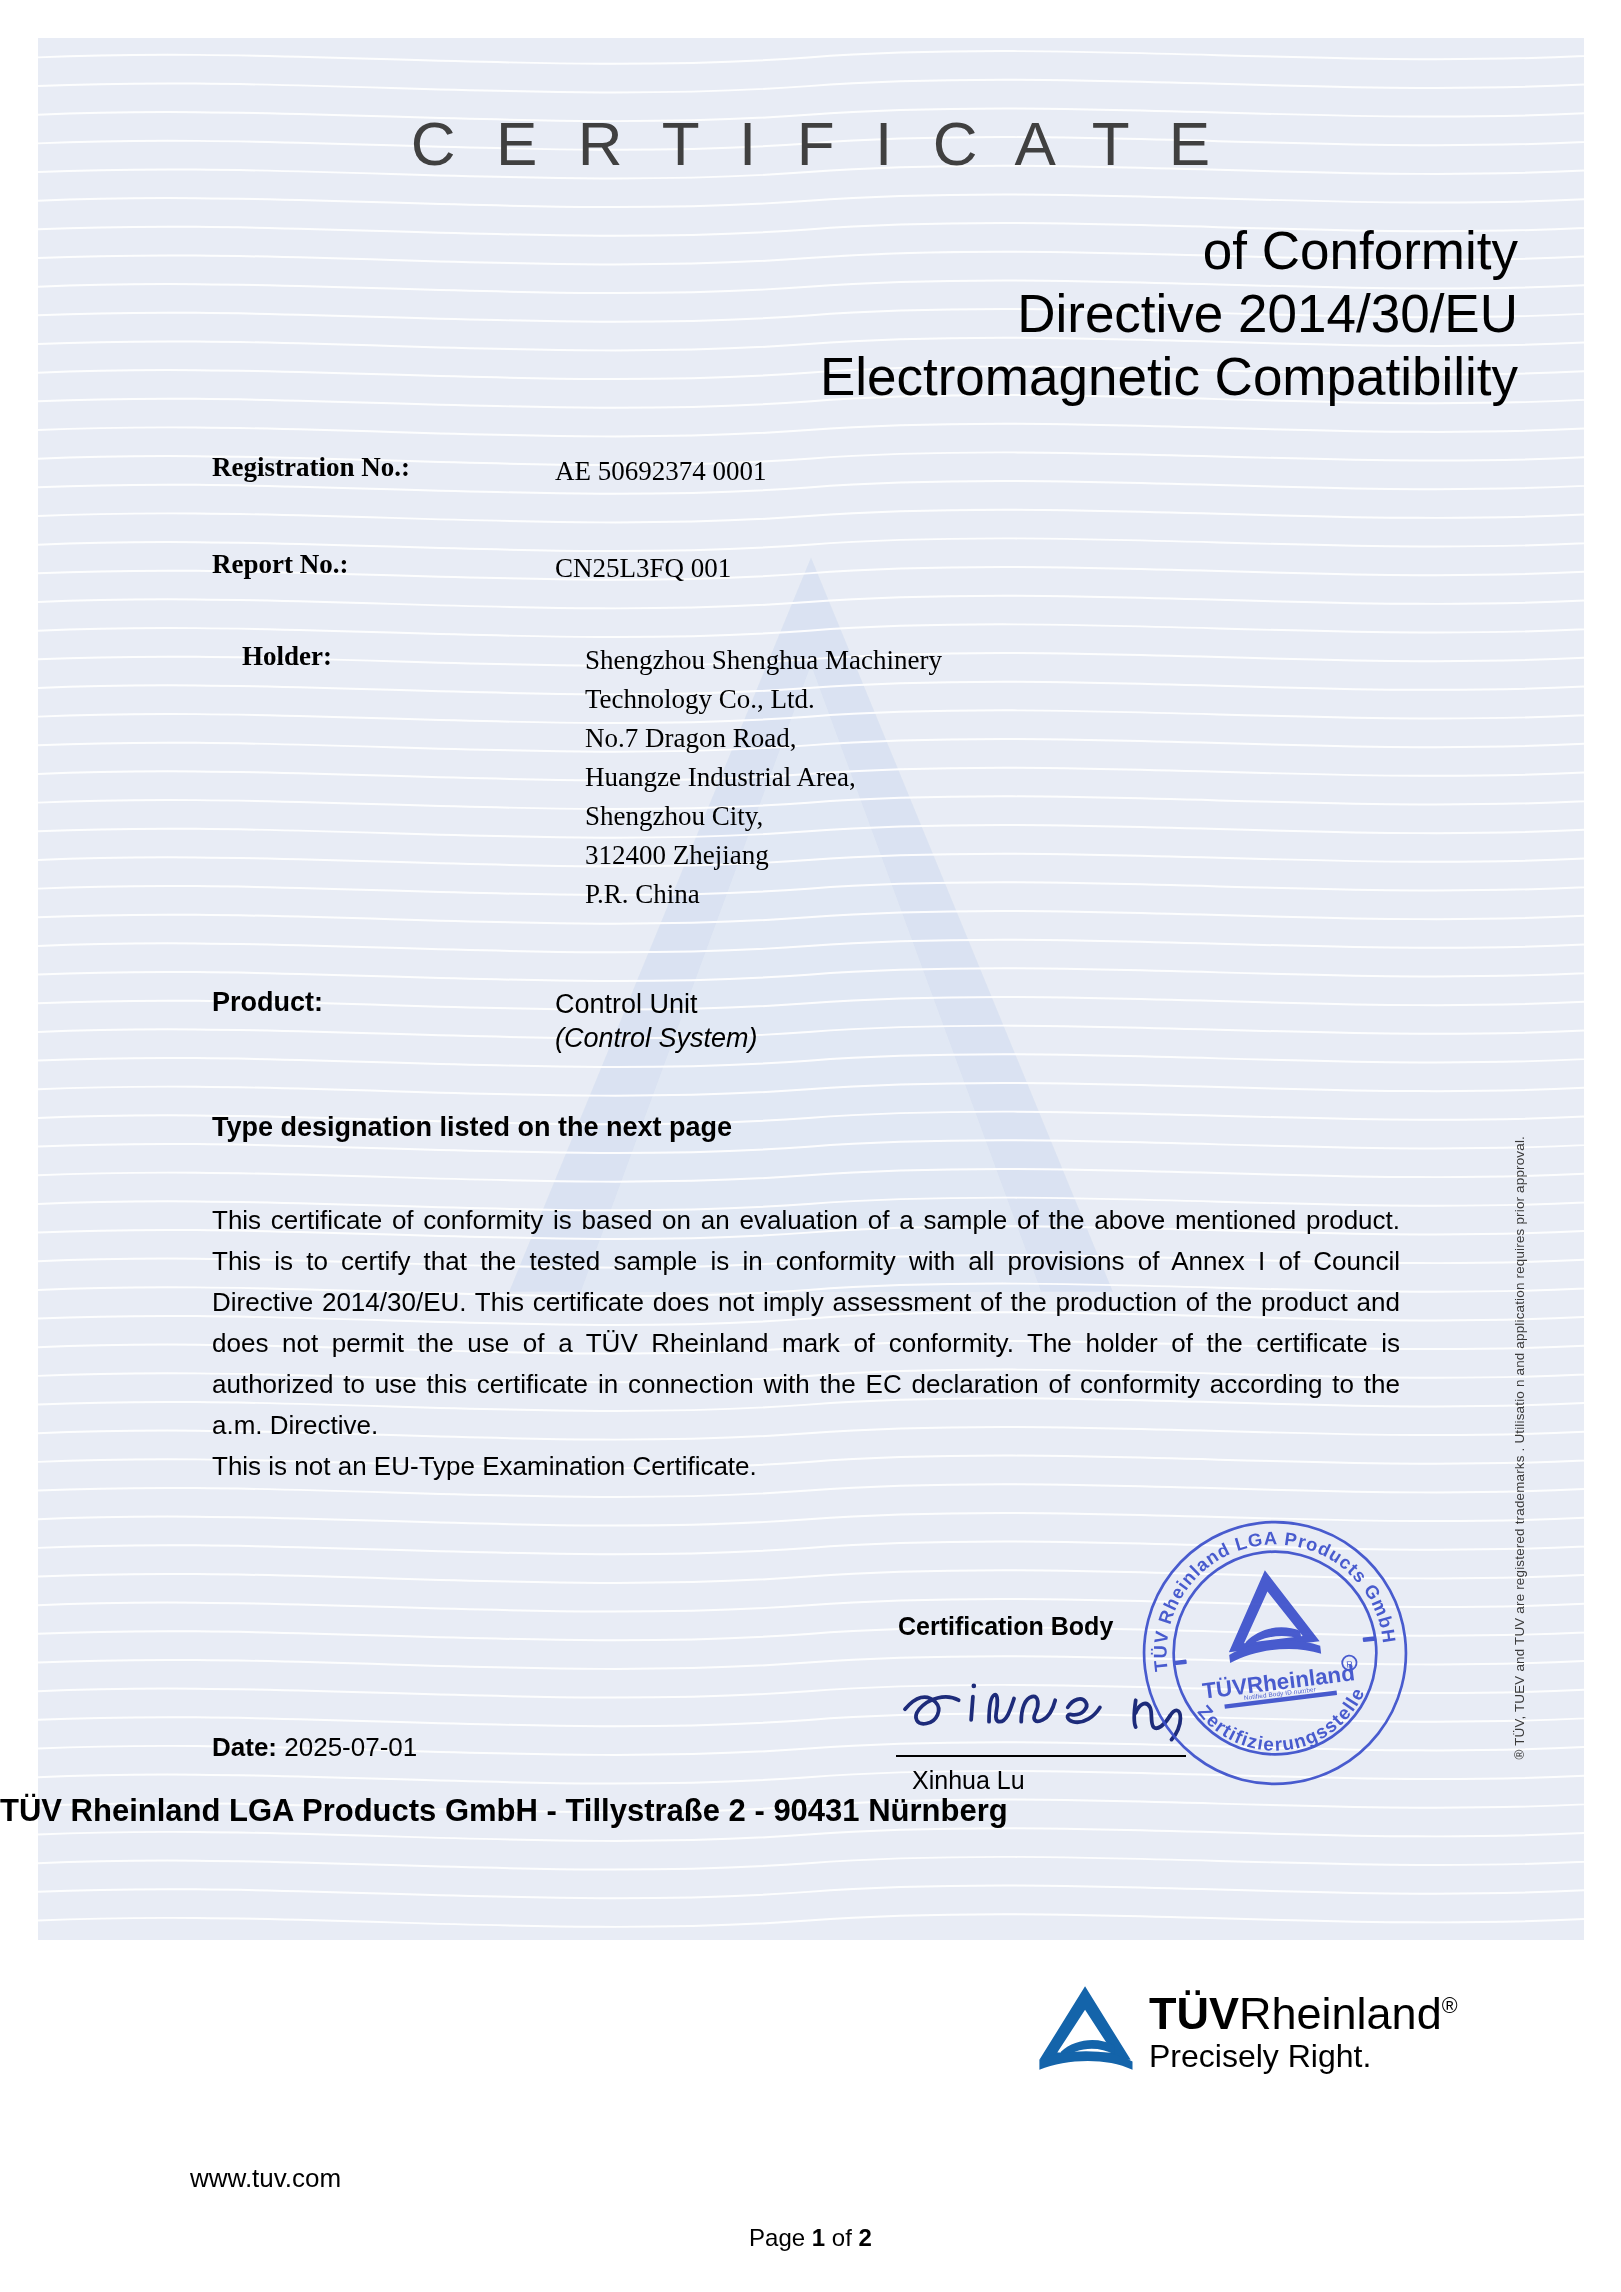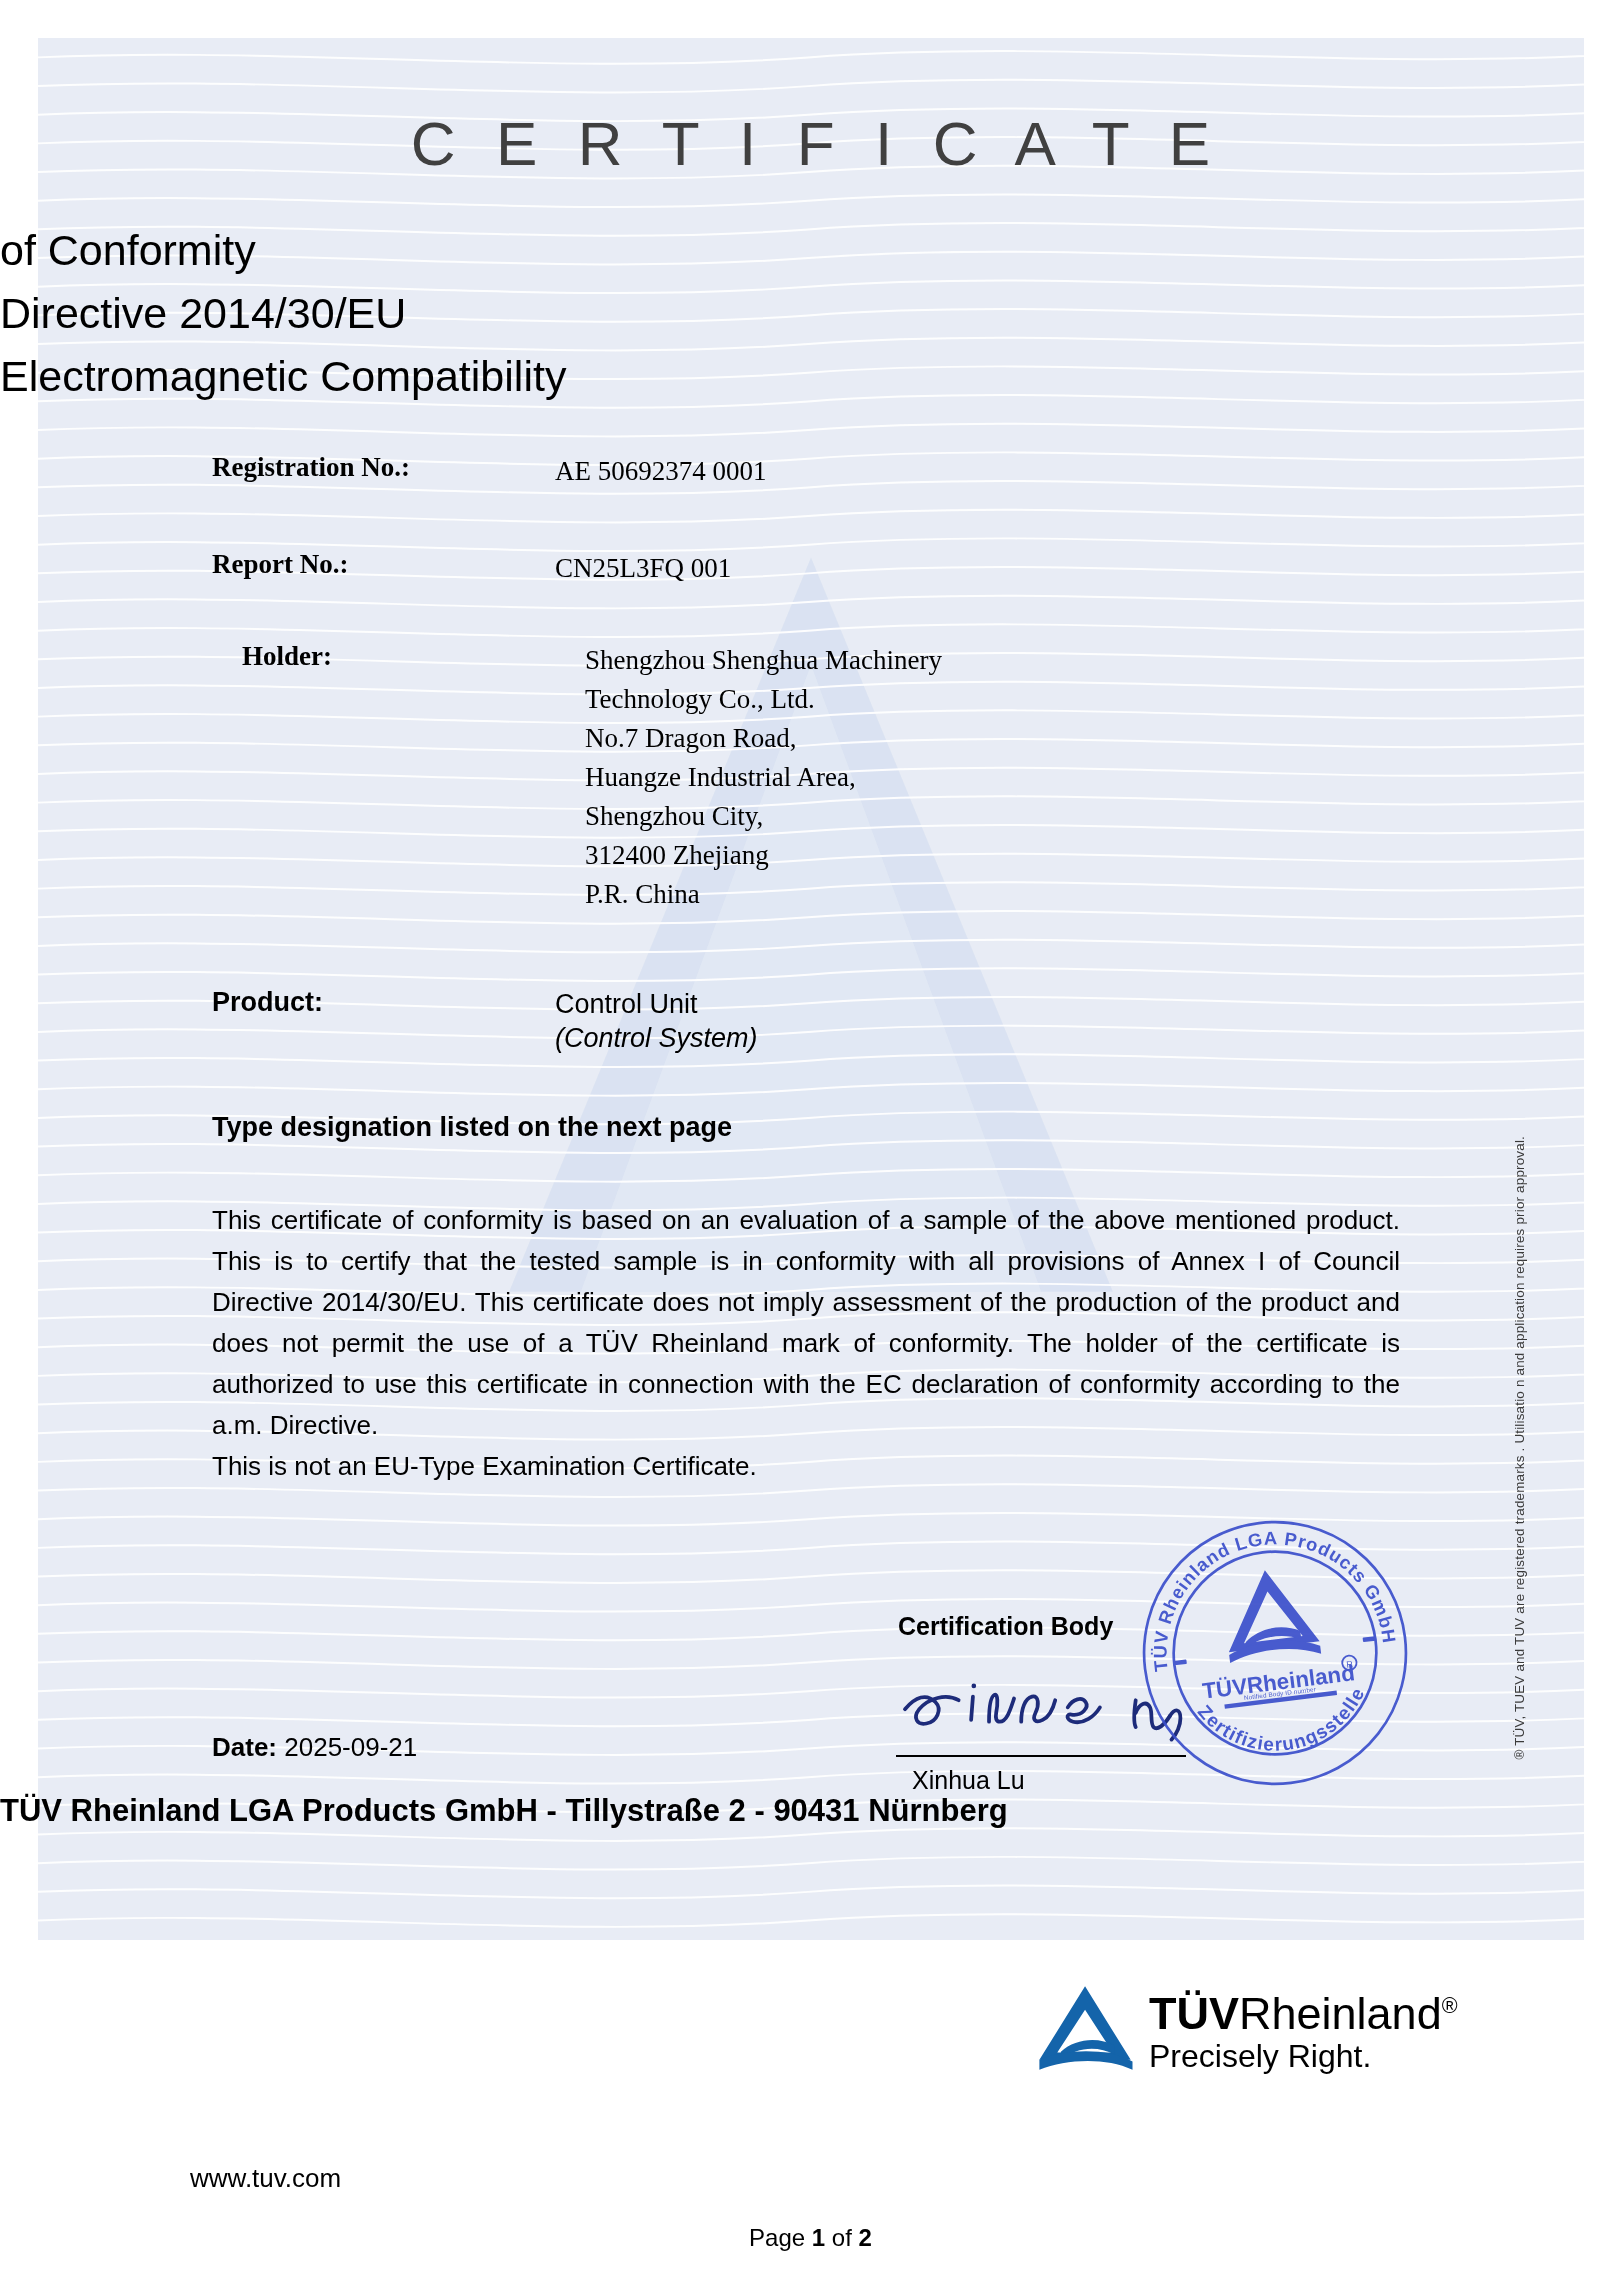--- a/index.html
+++ b/index.html
@@ -59,22 +59,22 @@
     letter-spacing: 11.6px;
     text-indent: 11.6px;
     color: #404040;
     line-height: 1;
   }
   .subtitle-block {
     position: absolute;
     left: 0;
     top: 219px;
     width: 1518px;
-    text-align: left;
-    font-size: 43px;
+    text-align: right;
+    font-size: 53px;
     line-height: 63px;
     font-weight: 400;
   }
 
   
   .fields {
     position: absolute;
     left: 212px;
     top: 452px;
     width: 1164px;
@@ -424,21 +424,21 @@
         <path d="M306,66 C312,56 318,58 318,68 C318,76 314,86 308,92"></path>
       </g>
     </svg>
   </div>
 
   <div class="sig-line"></div>
   <div class="sig-name">Xinhua Lu</div>
 
   <div class="date-line">
     <b>Date:</b>
-    <span>2025-09-21</span>
+    <span>2025-07-01</span>
   </div>
 
   <div class="stamp">
     <svg viewBox="0 0 310 310">
       <defs>
         <path id="arcTop" d="M 34,155 A 121,121 0 0 1 276,155"></path>
         <path id="arcBottom" d="M 46,155 A 109,109 0 0 0 264,155"></path>
       </defs>
       <g stroke="#3b4fcb" fill="none">
         <circle cx="155" cy="155" r="146" stroke-width="3"></circle>

